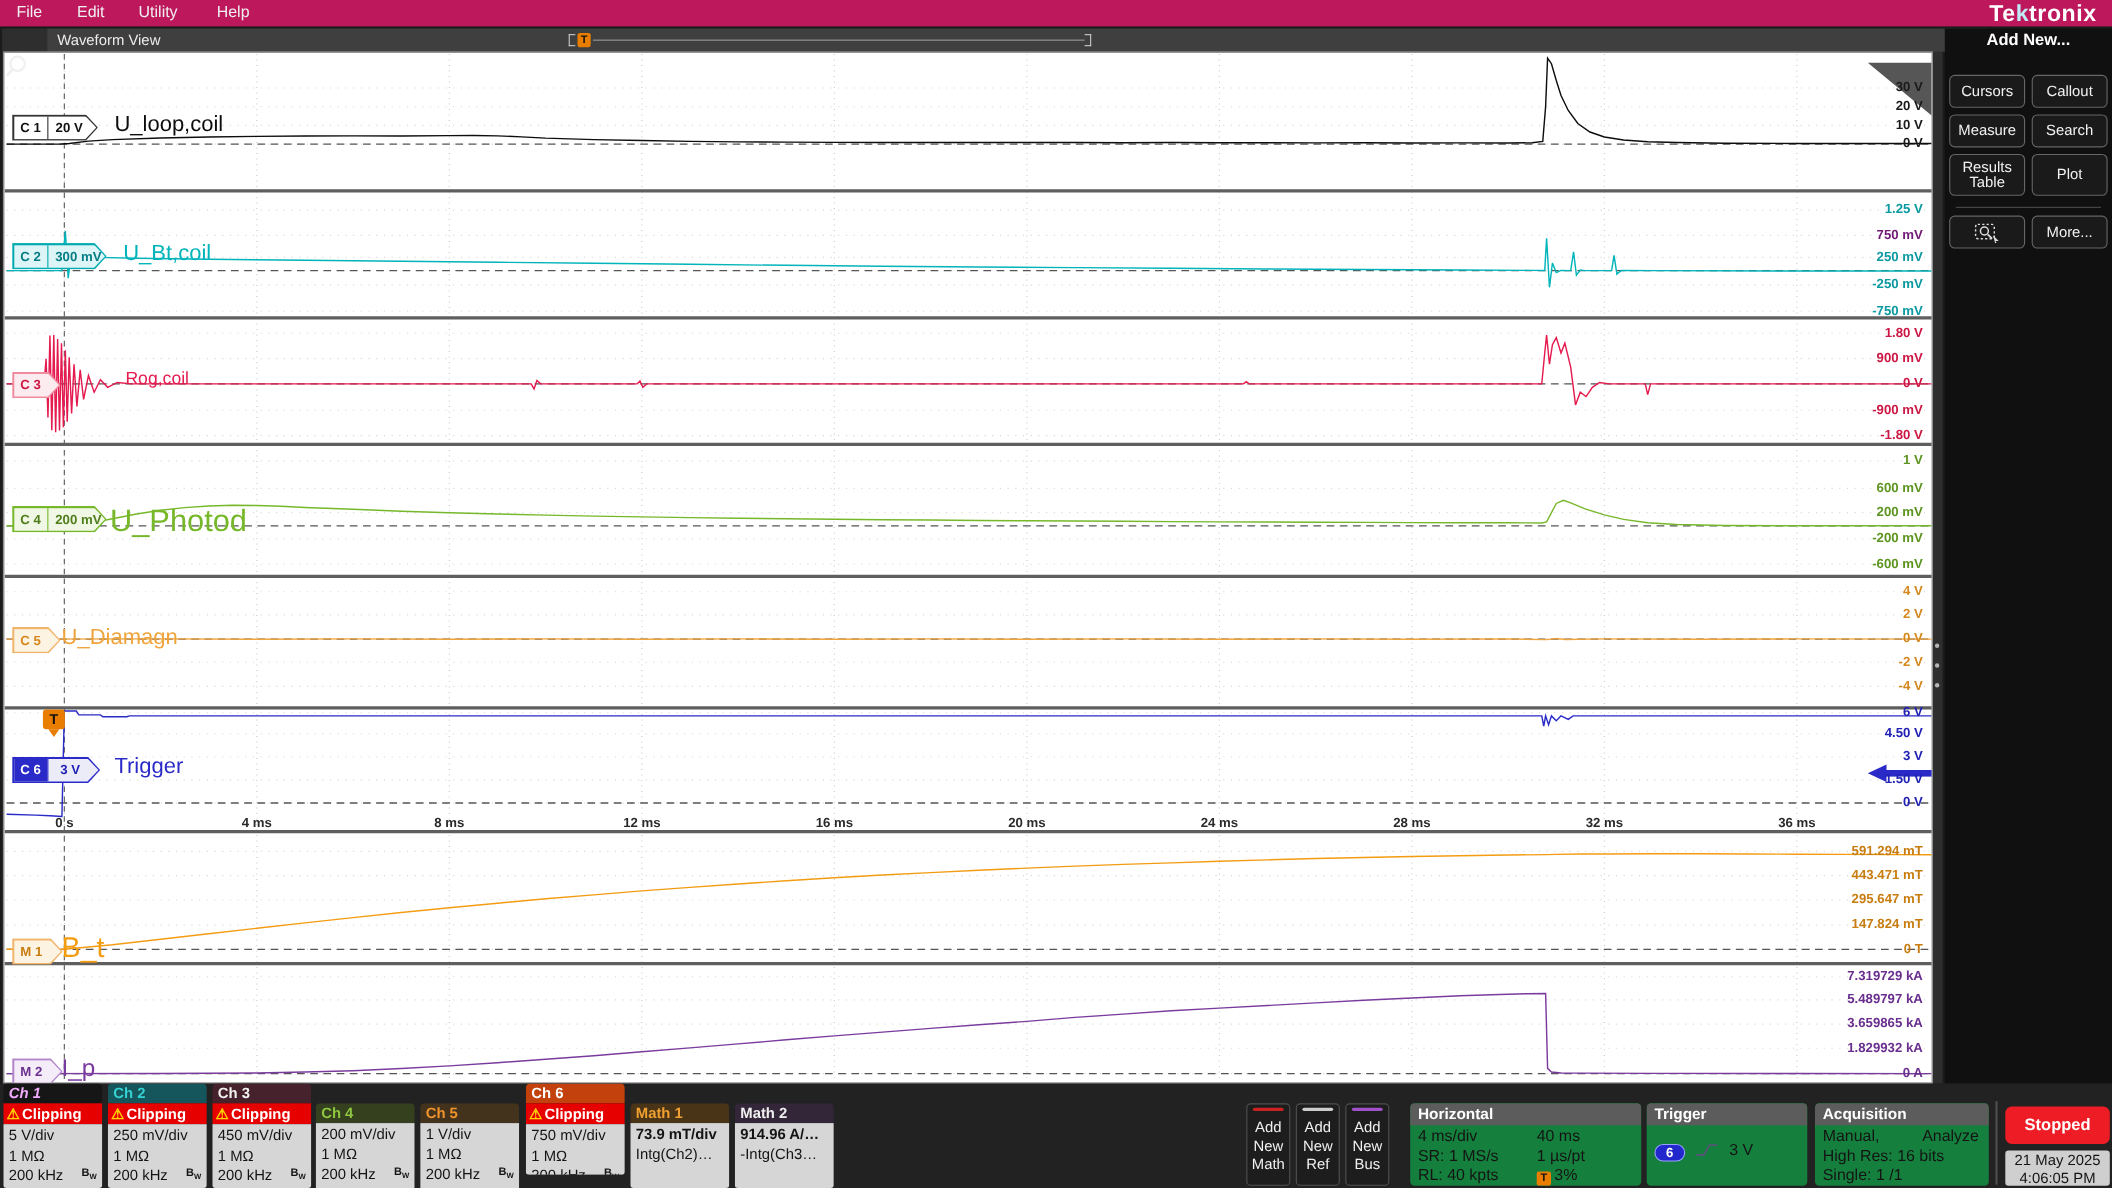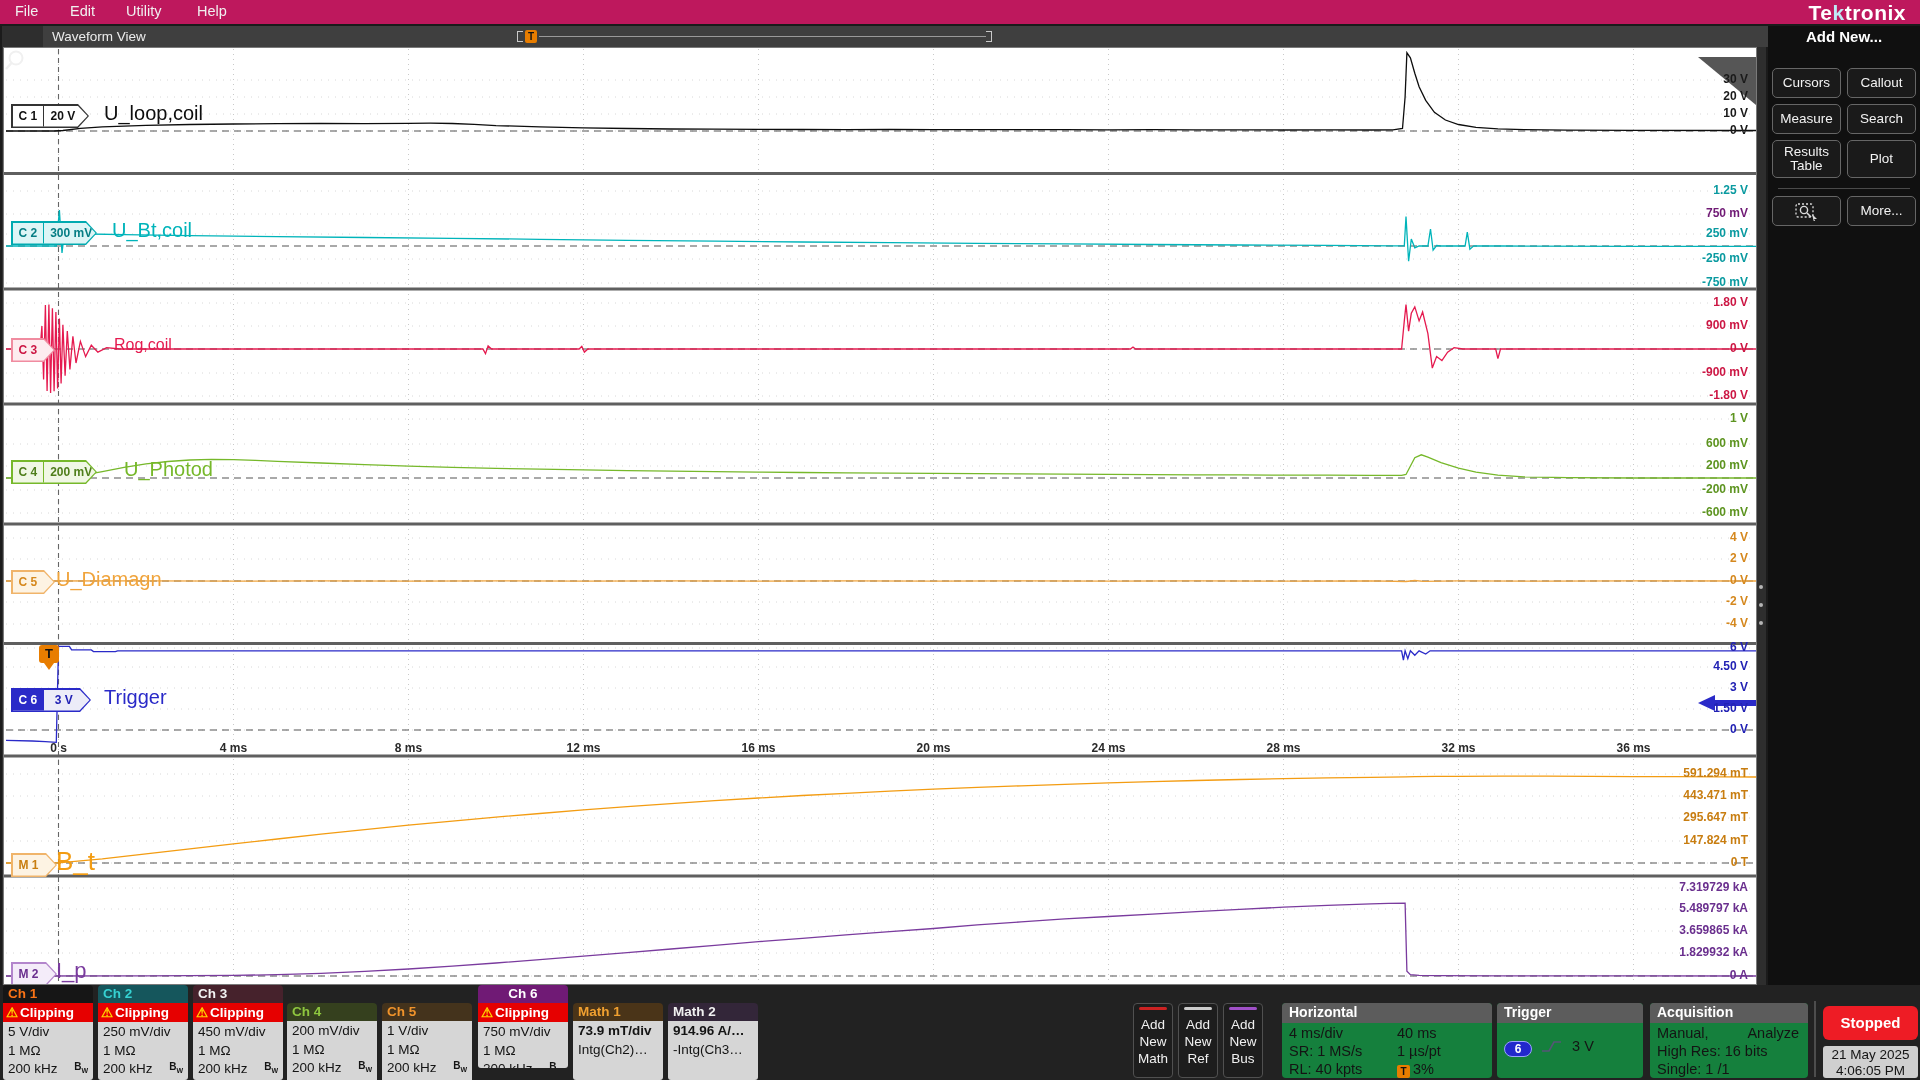--- a/index.html
+++ b/index.html
@@ -222,21 +222,21 @@
       <div class="tick-label" style="right: 8px; top: 388px; color: rgb(93, 148, 32);">600 mV</div>
       <div class="tick-label" style="right: 8px; top: 410px; color: rgb(93, 148, 32);">200 mV</div>
       <div class="tick-label" style="right: 8px; top: 434px; color: rgb(93, 148, 32);">-200 mV</div>
       <div class="tick-label" style="right: 8px; top: 457px; color: rgb(93, 148, 32);">-600 mV</div>
       <div class="badge-outer" style="left: 7px; top: 412px; width: 86px; height: 24px; background: rgb(118, 184, 42); clip-path: polygon(0px 0px, calc(100% - 11px) 0px, 100% 50%, calc(100% - 11px) 100%, 0px 100%);">
         <div class="badge-inner" style="inset: 1.5px; background: rgb(240, 247, 228); clip-path: polygon(0px 0px, calc(100% - 10px) 0px, 100% 50%, calc(100% - 10px) 100%, 0px 100%);">
           <div class="badge-seg" style="color: rgb(79, 126, 27);">C 4</div>
           <div class="badge-seg" style="color: rgb(79, 126, 27); border-left: 1.5px solid rgb(118, 184, 42); flex: 1 1 0%; padding-right: 12px;">200 mV</div>
         </div>
       </div>
-      <div class="ch-name" style="left: 120px; top: 409.6px; color: rgb(118, 184, 42); font-size: 20px;">U_Photod</div>
+      <div class="ch-name" style="left: 96px; top: 409.6px; color: rgb(118, 184, 42); font-size: 28px;">U_Photod</div>
       <div class="tick-label" style="right: 8px; top: 482px; color: rgb(213, 136, 30);">4 V</div>
       <div class="tick-label" style="right: 8px; top: 503px; color: rgb(213, 136, 30);">2 V</div>
       <div class="tick-label" style="right: 8px; top: 525px; color: rgb(213, 136, 30);">0 V</div>
       <div class="tick-label" style="right: 8px; top: 546px; color: rgb(213, 136, 30);">-2 V</div>
       <div class="tick-label" style="right: 8px; top: 568px; color: rgb(213, 136, 30);">-4 V</div>
       <div class="badge-outer" style="left: 7px; top: 522px; width: 44px; height: 24px; background: rgb(240, 180, 106); clip-path: polygon(0px 0px, calc(100% - 11px) 0px, 100% 50%, calc(100% - 11px) 100%, 0px 100%);">
         <div class="badge-inner" style="inset: 1.5px; background: rgb(253, 243, 227); clip-path: polygon(0px 0px, calc(100% - 10px) 0px, 100% 50%, calc(100% - 10px) 100%, 0px 100%);">
           <div class="badge-seg" style="color: rgb(213, 136, 30);">C 5</div>
         </div>
       </div>
@@ -345,21 +345,21 @@
       <div class="panel-row">Single: 1 /1</div>
     </div>
   </div>
   <div class="bb-sep"></div>
   <div class="stopped">Stopped</div>
   <div class="datetime">
     <div>21 May 2025</div>
     <div>4:06:05 PM</div>
   </div>
 <div class="bb-badge" style="left: 3px; top: 0px;">
-      <div class="bb-head" style="background: rgb(22, 22, 22); color: #f97316;">Ch 1</div>
+      <div class="bb-head" style="background: rgb(22, 22, 22); color: #f0abfc; font-style: italic;">Ch 1</div>
       <div class="bb-clip"><span class="warn">⚠</span><span>Clipping</span></div>
       <div class="bb-body" style="height: 58px;">
         <div class="bb-row">5 V/div</div>
         <div class="bb-row">1 MΩ</div>
         <div class="bb-row">200 kHz<span class="bb-bw">B<sub>W</sub></span></div>
       </div>
     </div>
     <div class="bb-badge" style="left: 98px; top: 0px;">
       <div class="bb-head" style="background: rgb(21, 86, 92); color: rgb(53, 210, 210);">Ch 2</div>
       <div class="bb-clip"><span class="warn">⚠</span><span>Clipping</span></div>
@@ -388,21 +388,21 @@
     </div>
     <div class="bb-badge" style="left: 382px; top: 18px;">
       <div class="bb-head" style="background: rgb(68, 51, 28); color: rgb(240, 147, 43);">Ch 5</div>
       <div class="bb-body" style="height: 77px;">
         <div class="bb-row">1 V/div</div>
         <div class="bb-row">1 MΩ</div>
         <div class="bb-row">200 kHz<span class="bb-bw">B<sub>W</sub></span></div>
       </div>
     </div>
     <div class="bb-badge" style="left: 478px; top: 0px;">
-      <div class="bb-head" style="background: #701a75; color: rgb(255, 255, 255); text-align: center;">Ch 6</div>
+      <div class="bb-head" style="background: #c2410c; color: rgb(255, 255, 255);">Ch 6</div>
       <div class="bb-clip"><span class="warn">⚠</span><span>Clipping</span></div>
       <div class="bb-body" style="height: 46px;">
         <div class="bb-row">750 mV/div</div>
         <div class="bb-row">1 MΩ</div>
         <div class="bb-row">200 kHz<span class="bb-bw">B<sub>W</sub></span></div>
       </div>
     </div>
     <div class="bb-badge" style="left: 573px; top: 18px;">
       <div class="bb-head" style="background: rgb(74, 52, 24); color: rgb(240, 160, 48);">Math 1</div>
       <div class="bb-body" style="height: 59px;">

